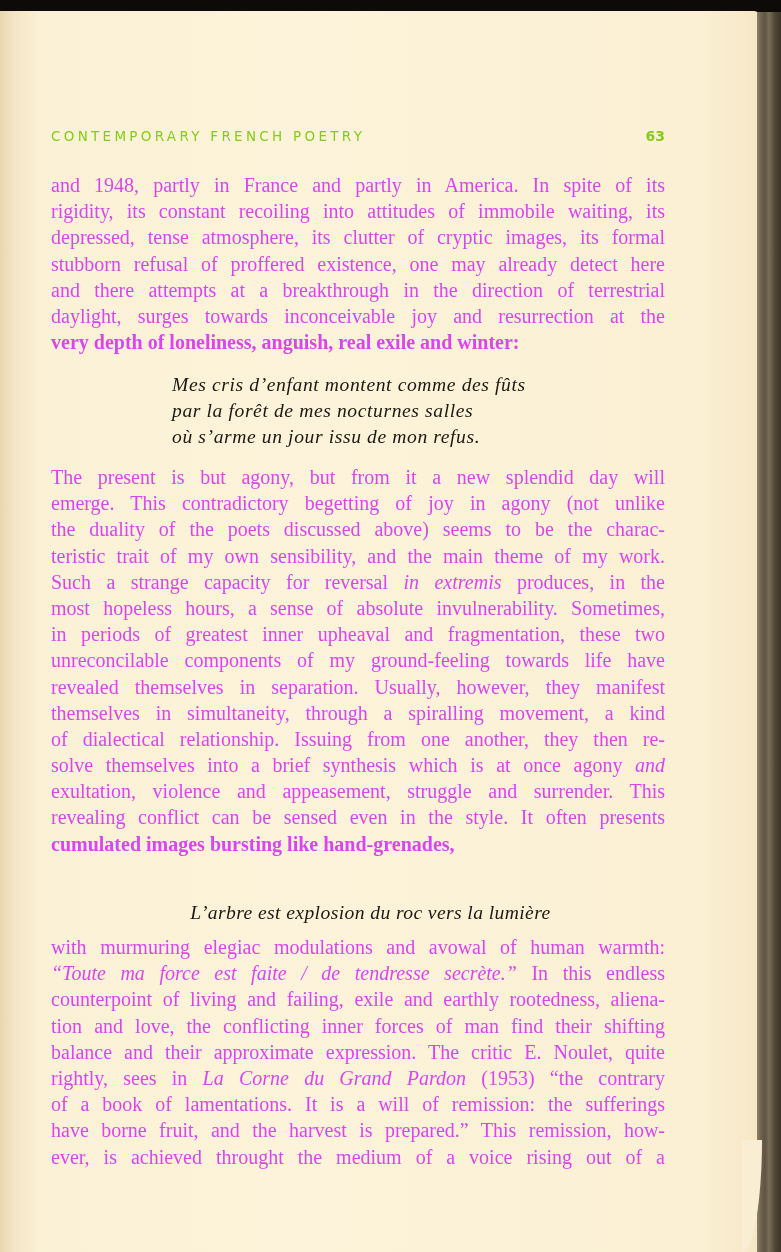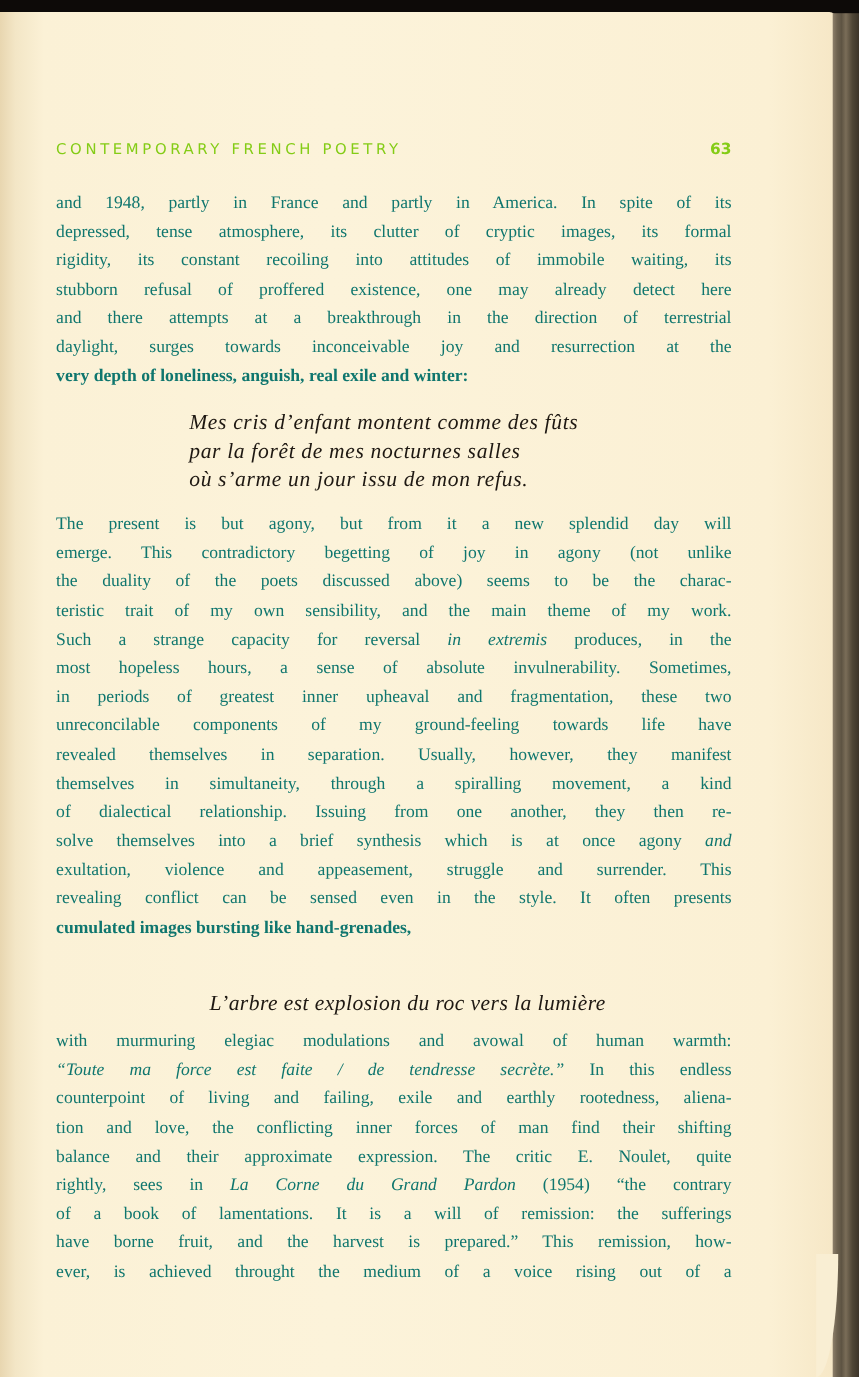--- a/index.html
+++ b/index.html
@@ -66,23 +66,23 @@
     font-family: "DejaVu Sans", sans-serif;
     font-size: 14px;
     letter-spacing: 0;
     font-weight: bold;
   }
   .body-text {
     position: absolute;
     left: 51px;
     width: 614px;
     font-family: "Liberation Serif", serif;
-    font-size: 16px;
+    font-size: 20px;
     line-height: 26.2px;
-    color: #0f766e;
+    color: #d946ef;
     text-align: justify;
   }
   .line {
     display: block;
     white-space: nowrap;
     text-align: justify;
     text-align-last: justify;
     height: 26.2px;
   }
   .line.last {
@@ -122,22 +122,22 @@
   <div class="page-edge"></div>
   <div class="page-edge-bottom"></div>
 
   <div class="running-head">
     <span class="title">CONTEMPORARY FRENCH POETRY</span>
     <span class="pageno">63</span>
   </div>
 
   <div class="body-text" style="top:172px;">
     <span class="line">and 1948, partly in France and partly in America. In spite of its</span>
+    <span class="line">rigidity, its constant recoiling into attitudes of immobile waiting, its</span>
     <span class="line">depressed, tense atmosphere, its clutter of cryptic images, its formal</span>
-    <span class="line">rigidity, its constant recoiling into attitudes of immobile waiting, its</span>
     <span class="line">stubborn refusal of proffered existence, one may already detect here</span>
     <span class="line">and there attempts at a breakthrough in the direction of terrestrial</span>
     <span class="line">daylight, surges towards inconceivable joy and resurrection at the</span>
     <span class="line last">very depth of loneliness, anguish, real exile and winter:</span>
   </div>
 
   <div class="verse" style="top:372px;">
     <span class="vline">Mes cris d’enfant montent comme des fûts</span>
     <span class="vline">par la forêt de mes nocturnes salles</span>
     <span class="vline">où s’arme un jour issu de mon refus.</span>
@@ -162,18 +162,18 @@
   </div>
 
   <div class="verse-single" style="top:900px; left:-20px;">L’arbre est explosion du roc vers la lumière</div>
 
   <div class="body-text" style="top:934px;">
     <span class="line"><span>with murmuring elegiac modulations and avowal of human warmth:</span></span>
     <span class="line"><span></span><i>“Toute ma force est faite / de tendresse secrète.”</i><span> In this endless</span></span>
     <span class="line"><span>counterpoint of living and failing, exile and earthly rootedness, aliena-</span></span>
     <span class="line"><span>tion and love, the conflicting inner forces of man find their shifting</span></span>
     <span class="line"><span>balance and their approximate expression. The critic E. Noulet, quite</span></span>
-    <span class="line"><span>rightly, sees in </span><i>La Corne du Grand Pardon</i><span> (1954) “the contrary</span></span>
+    <span class="line"><span>rightly, sees in </span><i>La Corne du Grand Pardon</i><span> (1953) “the contrary</span></span>
     <span class="line"><span>of a book of lamentations. It is a will of remission: the sufferings</span></span>
     <span class="line"><span>have borne fruit, and the harvest is prepared.” This remission, how-</span></span>
     <span class="line"><span>ever, is achieved throught the medium of a voice rising out of a</span></span>
   </div>
 </div>
 
 </body></html>

